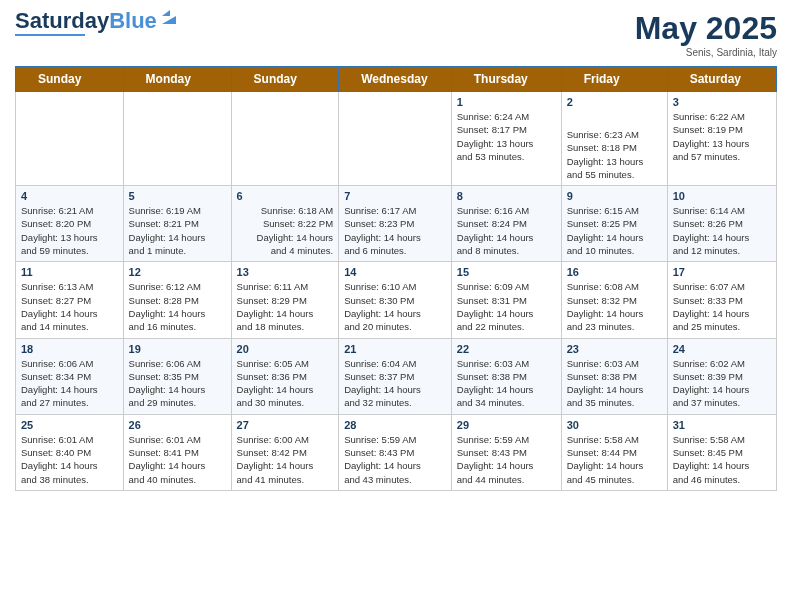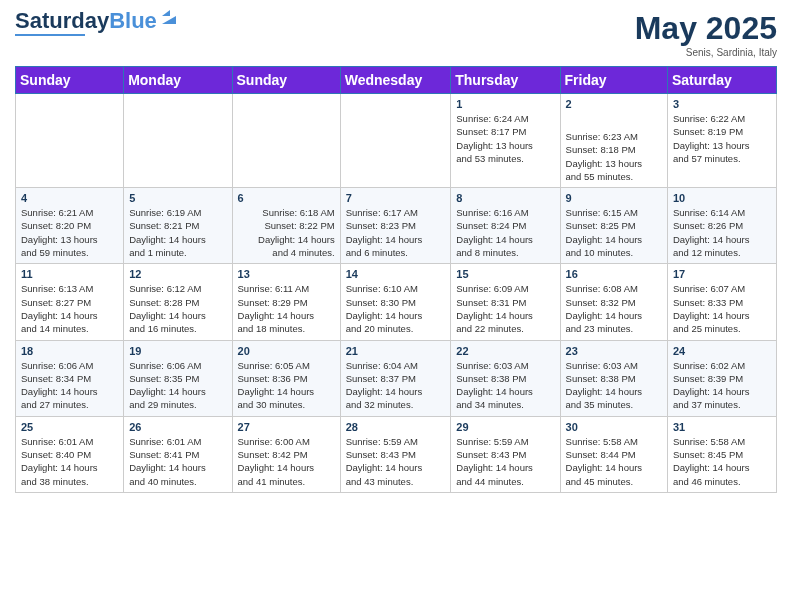--- a/index.html
+++ b/index.html
@@ -53,25 +53,25 @@
     .title-block .location {
       font-size: 10px;
       color: #555;
     }
     .calendar {
       width: 100%;
       border-collapse: collapse;
       font-size: 10px;
     }
     .calendar th {
-      background: #6d28d9;
+      background: #a16207;
       color: #fff;
       text-align: left;
-      padding: 5px 4px;
-      font-size: 14px;
+      padding: 5px 22px;
+      font-size: 12px;
       font-weight: bold;
       border: 1px solid #2e75b6;
     }
     .calendar td {
       border: 1px solid #ccc;
       vertical-align: top;
       padding: 4px 5px;
       width: 113px;
       min-height: 80px;
       background: #fff;

